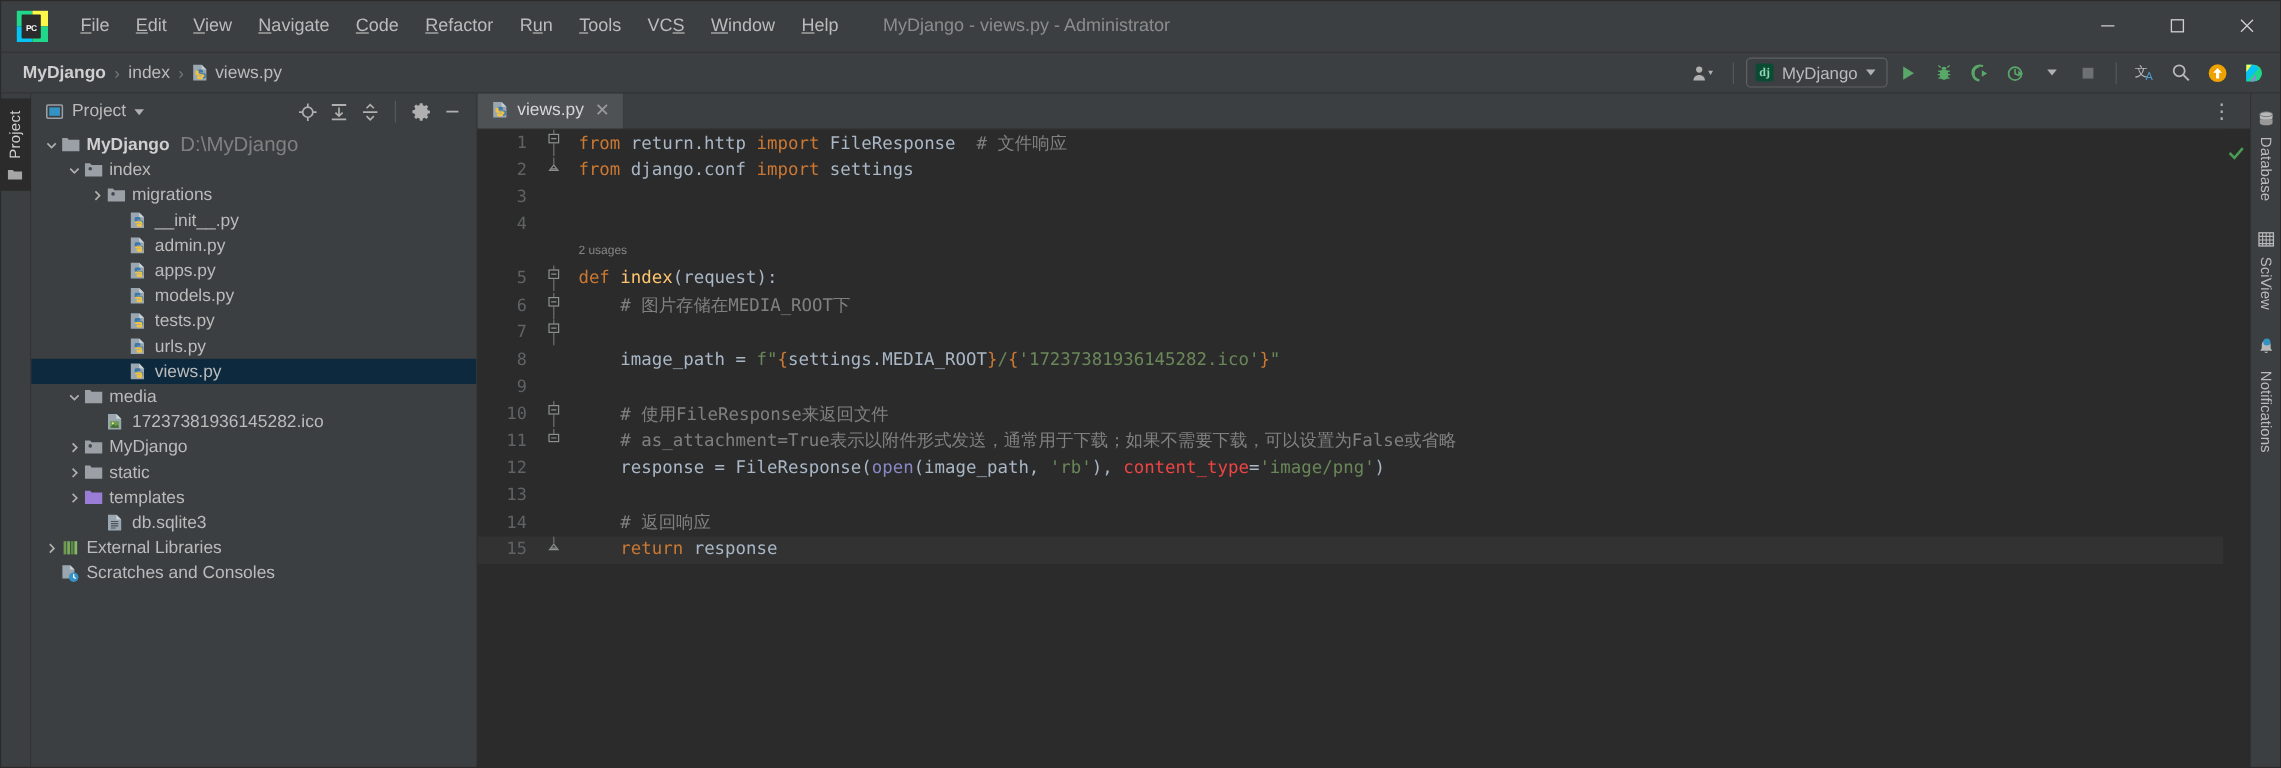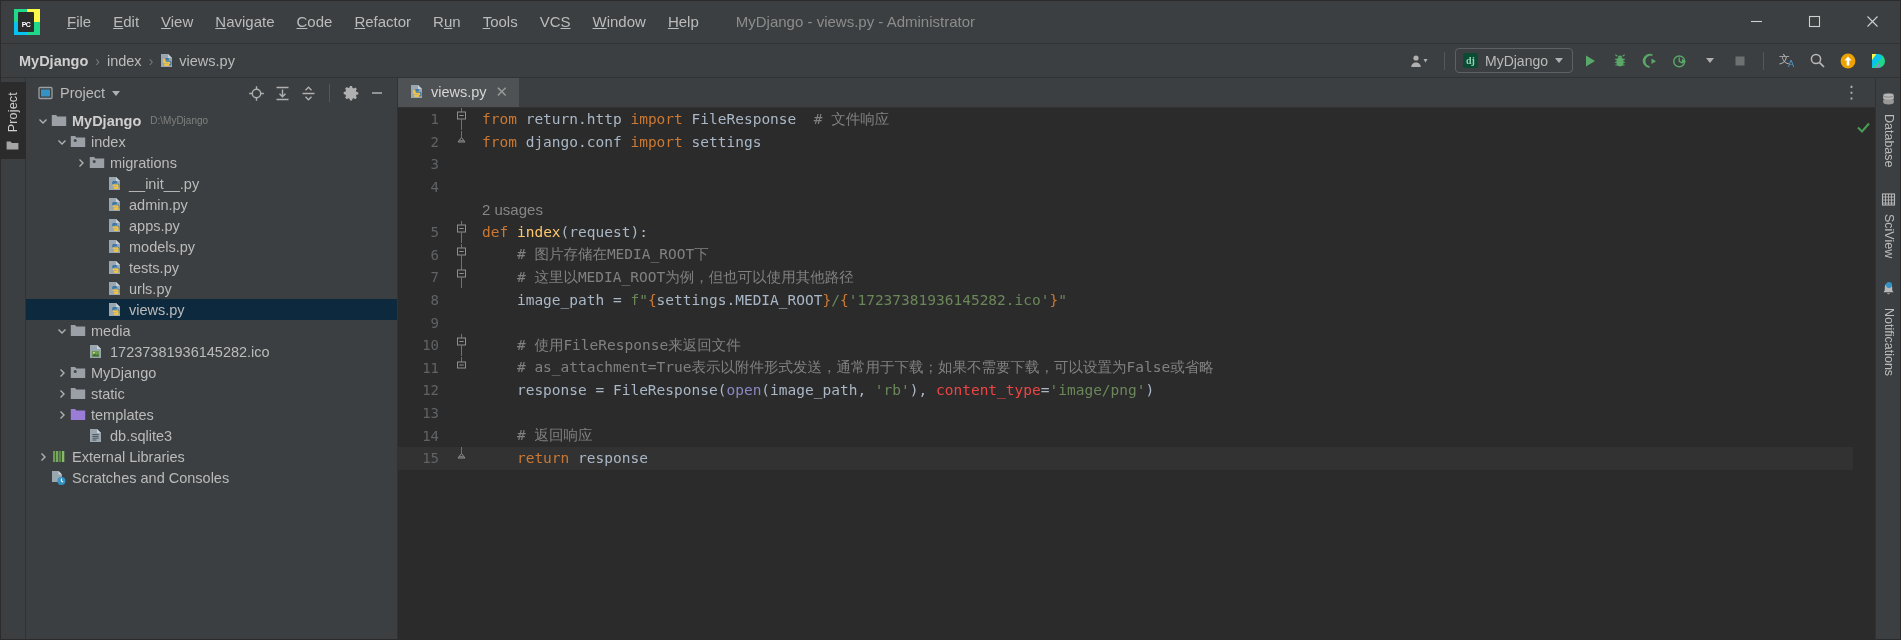--- a/index.html
+++ b/index.html
@@ -147,21 +147,21 @@
     color: #bbbbbb; font-size: 14.5px; white-space: nowrap;
     padding-right: 6px;
   }
   .trow.selected { background: #0d293e; }
   .twist {
     width: 14px; flex: 0 0 14px; display: flex;
     align-items: center; justify-content: center;
   }
   .ticon { width: 17px; flex: 0 0 17px; margin-right: 5px; display:flex; align-items:center; justify-content:center; }
   .tlabel.bold { font-weight: bold; color: #cfcfcf; }
-  .tpath { color: #808080; margin-left: 9px; font-size: 10px; }
+  .tpath { color: #808080; margin-left: 9px; font-size: 17px; }
 
   
   .editor-col { flex: 1 1 auto; display: flex; flex-direction: column; min-width: 0; background: #2b2b2b; }
   .tabbar {
     height: 30px; flex: 0 0 30px;
     background: #3c3f41; display: flex; align-items: stretch;
     border-bottom: 1px solid #323232;
   }
   .etab {
     display: flex; align-items: center; gap: 7px;
@@ -190,21 +190,21 @@
   .gutter-fold {
     width: 22px; flex: 0 0 22px; position: relative;
     display: flex; align-items: center; justify-content: center;
     color: #7a7d7e;
   }
   .code-text { padding-left: 10px; color: #a9b7c6; }
   .inlay {
     height: 22.6px; display: flex; align-items: center;
   }
   .inlay-txt {
-    padding-left: 10px; color: #868686; font-size: 15px;
+    padding-left: 10px; color: #868686; font-size: 10px;
     font-family: "Liberation Sans", sans-serif;
   }
 
   
   .kw   { color: #cc7832; }
   .fn   { color: #ffc66d; }
   .cmt  { color: #808080; }
   .str  { color: #6a8759; }
   .bi   { color: #8888c6; }
   .param{ color: #ef4444; }
@@ -741,21 +741,21 @@
                   <path d="M5.5 0 V4" stroke="#6f7273" stroke-width="1"></path>
                   <rect x="1.5" y="4" width="8" height="7" fill="none" stroke="#8d9091" stroke-width="1"></rect>
                   <path d="M3.3 7.5h4.4" stroke="#8d9091" stroke-width="1"></path>
                   <path d="M5.5 11 V22" stroke="#6f7273" stroke-width="1"></path>
                 </svg></div><div class="code-text"><span class="cmt">    # 图片存储在MEDIA_ROOT下</span></div></div>
             <div class="cline"><div class="gutter-num">7</div><div class="gutter-fold"><svg width="11" height="22" viewBox="0 0 11 22">
                   <path d="M5.5 0 V4" stroke="#6f7273" stroke-width="1"></path>
                   <rect x="1.5" y="4" width="8" height="7" fill="none" stroke="#8d9091" stroke-width="1"></rect>
                   <path d="M3.3 7.5h4.4" stroke="#8d9091" stroke-width="1"></path>
                   <path d="M5.5 11 V22" stroke="#6f7273" stroke-width="1"></path>
-                </svg></div><div class="code-text"><span class="cmt">    # 这里以MEDIA_ROOT为例，但也可以使用其他路径</span></div></div>
+                </svg></div></div>
             <div class="cline"><div class="gutter-num">8</div><div class="gutter-fold"></div><div class="code-text"><span class="id">    image_path = </span><span class="str">f"</span><span class="fb">{</span><span class="id">settings.MEDIA_ROOT</span><span class="fb">}</span><span class="str">/</span><span class="fb">{</span><span class="str">'17237381936145282.ico'</span><span class="fb">}</span><span class="str">"</span></div></div>
             <div class="cline"><div class="gutter-num">9</div><div class="gutter-fold"></div><div class="code-text"></div></div>
             <div class="cline"><div class="gutter-num">10</div><div class="gutter-fold"><svg width="11" height="22" viewBox="0 0 11 22">
                   <path d="M5.5 0 V4" stroke="#6f7273" stroke-width="1"></path>
                   <rect x="1.5" y="4" width="8" height="7" fill="none" stroke="#8d9091" stroke-width="1"></rect>
                   <path d="M3.3 7.5h4.4" stroke="#8d9091" stroke-width="1"></path>
                   <path d="M5.5 11 V22" stroke="#6f7273" stroke-width="1"></path>
                 </svg></div><div class="code-text"><span class="cmt">    # 使用FileResponse来返回文件</span></div></div>
             <div class="cline"><div class="gutter-num">11</div><div class="gutter-fold"><svg width="11" height="22" viewBox="0 0 11 22">
                   <path d="M5.5 0 V5" stroke="#6f7273" stroke-width="1"></path>

